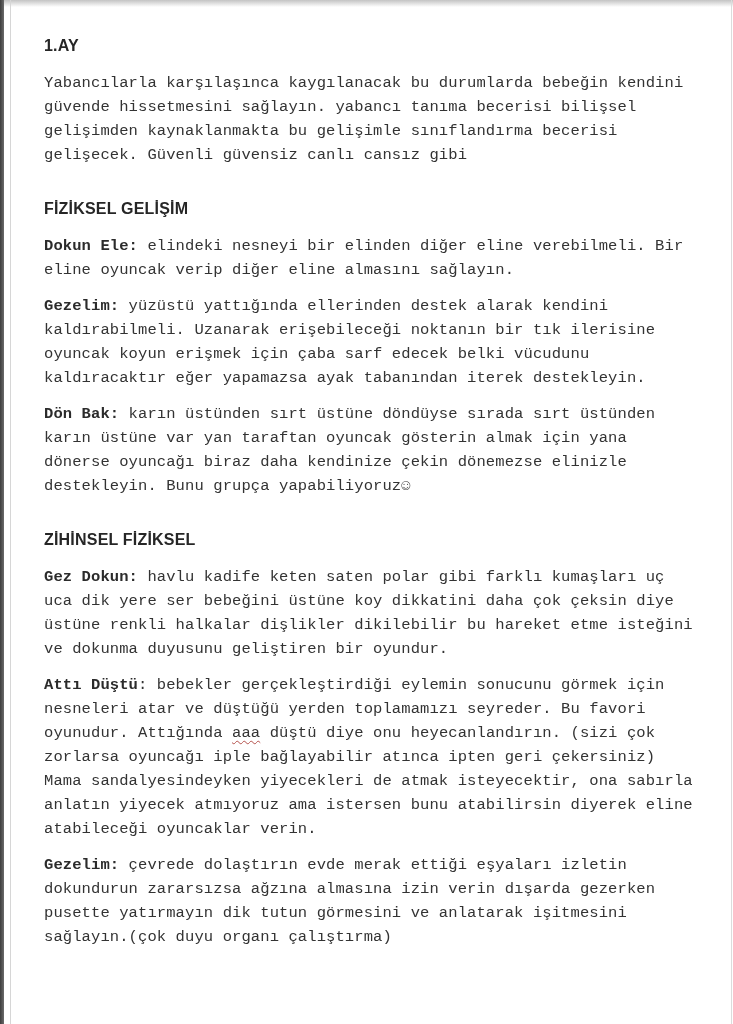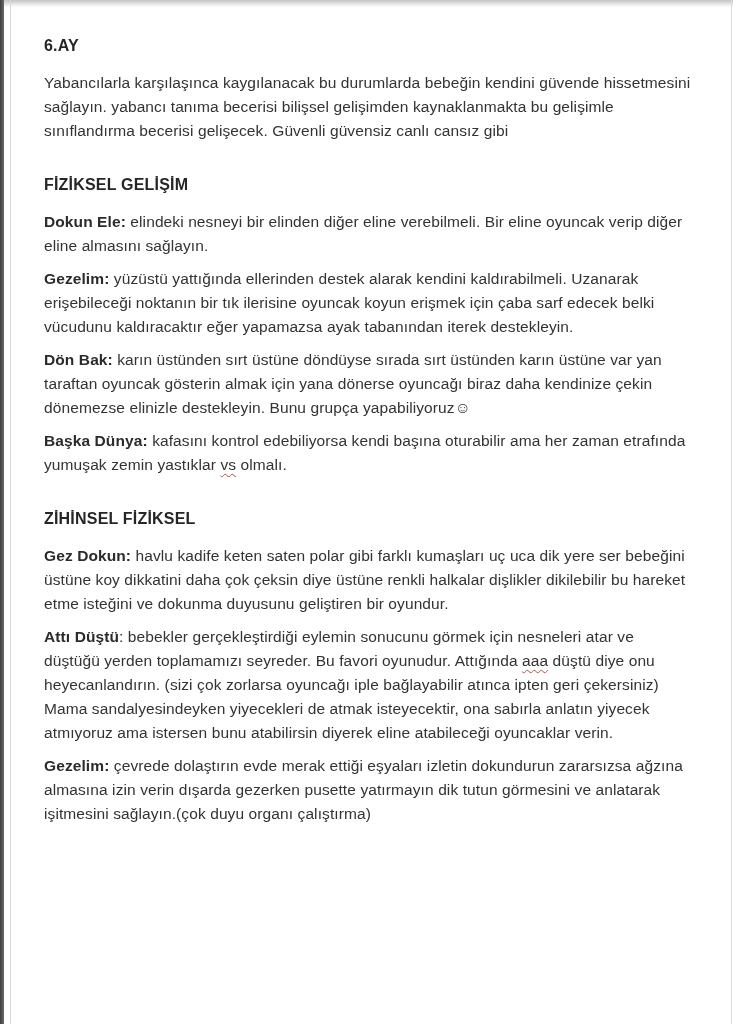--- a/index.html
+++ b/index.html
@@ -37,47 +37,46 @@
     letter-spacing: 0.1px;
   }
   .doc h2 {
     font-size: 16px;
     font-weight: bold;
     color: #262626;
     margin: 30px 0 13px 0;
     letter-spacing: 0.2px;
   }
   .doc section:first-child h2 { margin-top: 0; }
-  .doc p { margin: 0 0 9px 0; }
+  .doc p { margin: 12px 0 9px 0; font-family: Liberation Mono, monospace; }
   .doc .b { font-weight: bold; color: #2b2b2b; }
   .doc .spell {
     text-decoration: underline wavy #b5524d;
     text-decoration-thickness: 1px;
     text-underline-offset: 3px;
   }
 </style>
 </head>
 <body>
 
 <div class="top-edge"></div>
 <div class="screen-left-bar"></div>
 <div class="page-left-border"></div>
 <div class="page-right-border"></div>
 
 <main class="doc">
     <section>
-      <h2>6.AY</h2>
+      <h2>1.AY</h2>
       <p><span>Yabancılarla karşılaşınca kaygılanacak bu durumlarda bebeğin kendini güvende hissetmesini sağlayın. yabancı tanıma becerisi bilişsel gelişimden kaynaklanmakta bu gelişimle sınıflandırma becerisi gelişecek. Güvenli güvensiz canlı cansız gibi</span></p>
     </section>
     <section>
       <h2>FİZİKSEL GELİŞİM</h2>
       <p><span class="b">Dokun Ele:</span><span> elindeki nesneyi bir elinden diğer eline verebilmeli. Bir eline oyuncak verip diğer eline almasını sağlayın.</span></p>
       <p><span class="b">Gezelim:</span><span> yüzüstü yattığında ellerinden destek alarak kendini kaldırabilmeli. Uzanarak erişebileceği noktanın bir tık ilerisine oyuncak koyun erişmek için çaba sarf edecek belki vücudunu kaldıracaktır eğer yapamazsa ayak tabanından iterek destekleyin.</span></p>
       <p><span class="b">Dön Bak:</span><span> karın üstünden sırt üstüne döndüyse sırada sırt üstünden karın üstüne var yan taraftan oyuncak gösterin almak için yana dönerse oyuncağı biraz daha kendinize çekin dönemezse elinizle destekleyin. Bunu grupça yapabiliyoruz</span><span>☺</span></p>
-      <p><span class="b">Başka Dünya:</span><span> kafasını kontrol edebiliyorsa kendi başına oturabilir ama her zaman etrafında yumuşak zemin yastıklar </span><span class="spell">vs</span><span> olmalı.</span></p>
     </section>
     <section>
       <h2>ZİHİNSEL FİZİKSEL</h2>
       <p><span class="b">Gez Dokun:</span><span> havlu kadife keten saten polar gibi farklı kumaşları uç uca dik yere ser bebeğini üstüne koy dikkatini daha çok çeksin diye üstüne renkli halkalar dişlikler dikilebilir bu hareket etme isteğini ve dokunma duyusunu geliştiren bir oyundur.</span></p>
       <p><span class="b">Attı Düştü</span><span>: bebekler gerçekleştirdiği eylemin sonucunu görmek için nesneleri atar ve düştüğü yerden toplamamızı seyreder. Bu favori oyunudur. Attığında </span><span class="spell">aaa</span><span> düştü diye onu heyecanlandırın. (sizi çok zorlarsa oyuncağı iple bağlayabilir atınca ipten geri çekersiniz) Mama sandalyesindeyken yiyecekleri de atmak isteyecektir, ona sabırla anlatın yiyecek atmıyoruz ama istersen bunu atabilirsin diyerek eline atabileceği oyuncaklar verin.</span></p>
       <p><span class="b">Gezelim:</span><span> çevrede dolaştırın evde merak ettiği eşyaları izletin dokundurun zararsızsa ağzına almasına izin verin dışarda gezerken pusette yatırmayın dik tutun görmesini ve anlatarak işitmesini sağlayın.(çok duyu organı çalıştırma)</span></p>
     </section>
   </main>
 
 </body></html>

